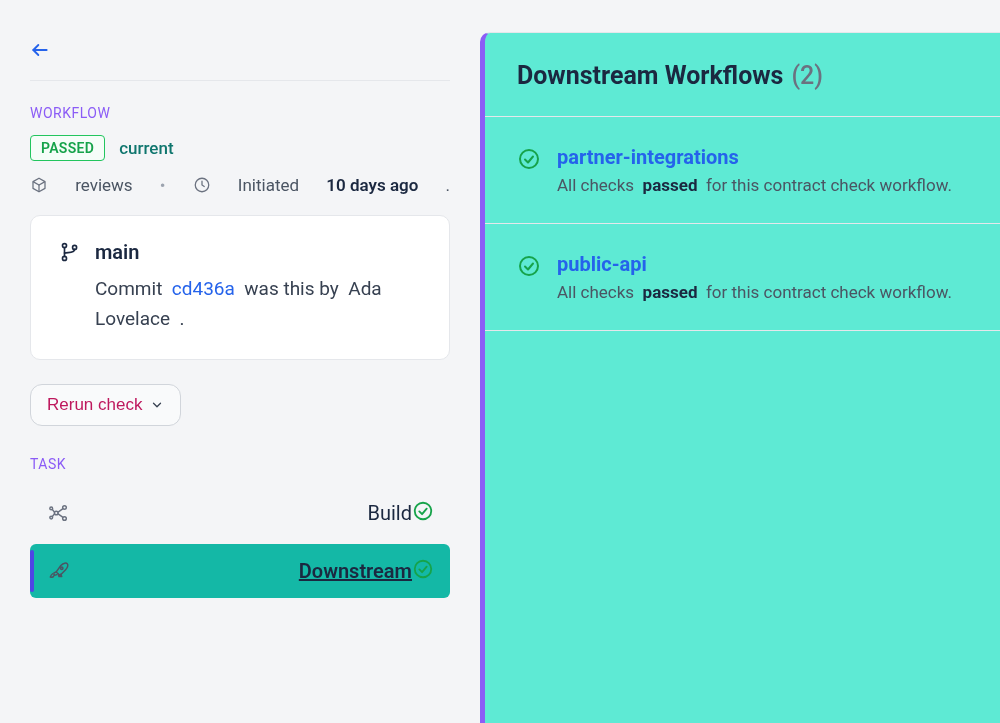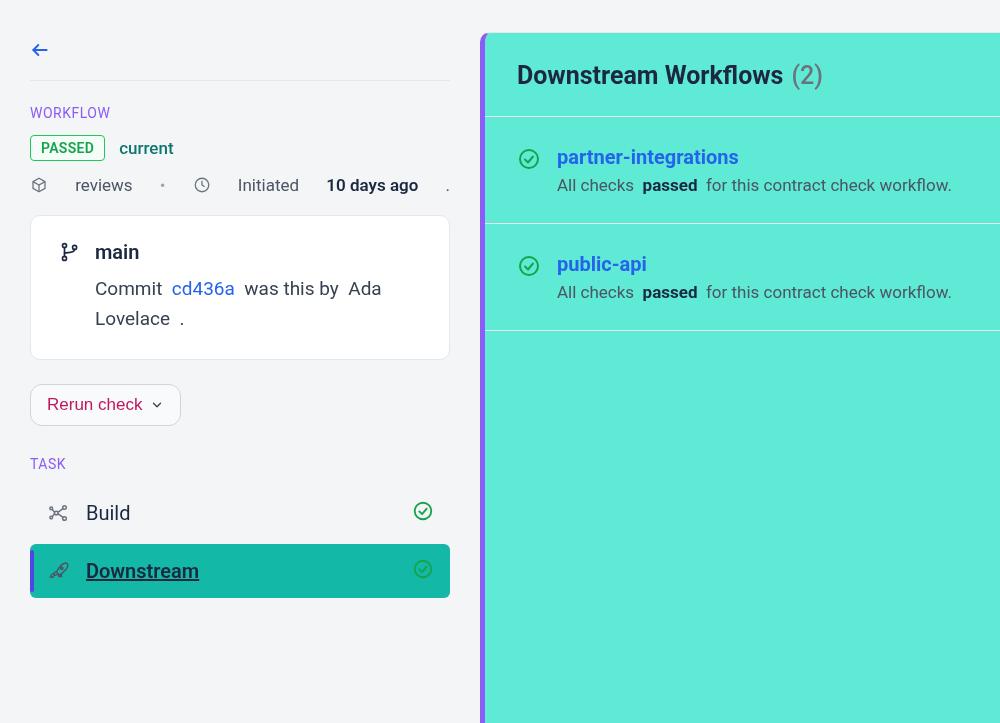--- a/index.html
+++ b/index.html
@@ -142,20 +142,21 @@
       flex-direction: column;
       gap: 4px;
     }
     .task-item {
       display: flex;
       align-items: center;
       padding: 14px 16px;
       border-radius: 6px;
       cursor: pointer;
       position: relative;
+      text-align: right;
     }
     .task-item.selected {
       background: #14b8a6;
       text-decoration: underline;
     }
     .task-item.selected::before {
       content: '';
       position: absolute;
       left: 0;
       top: 6px;

